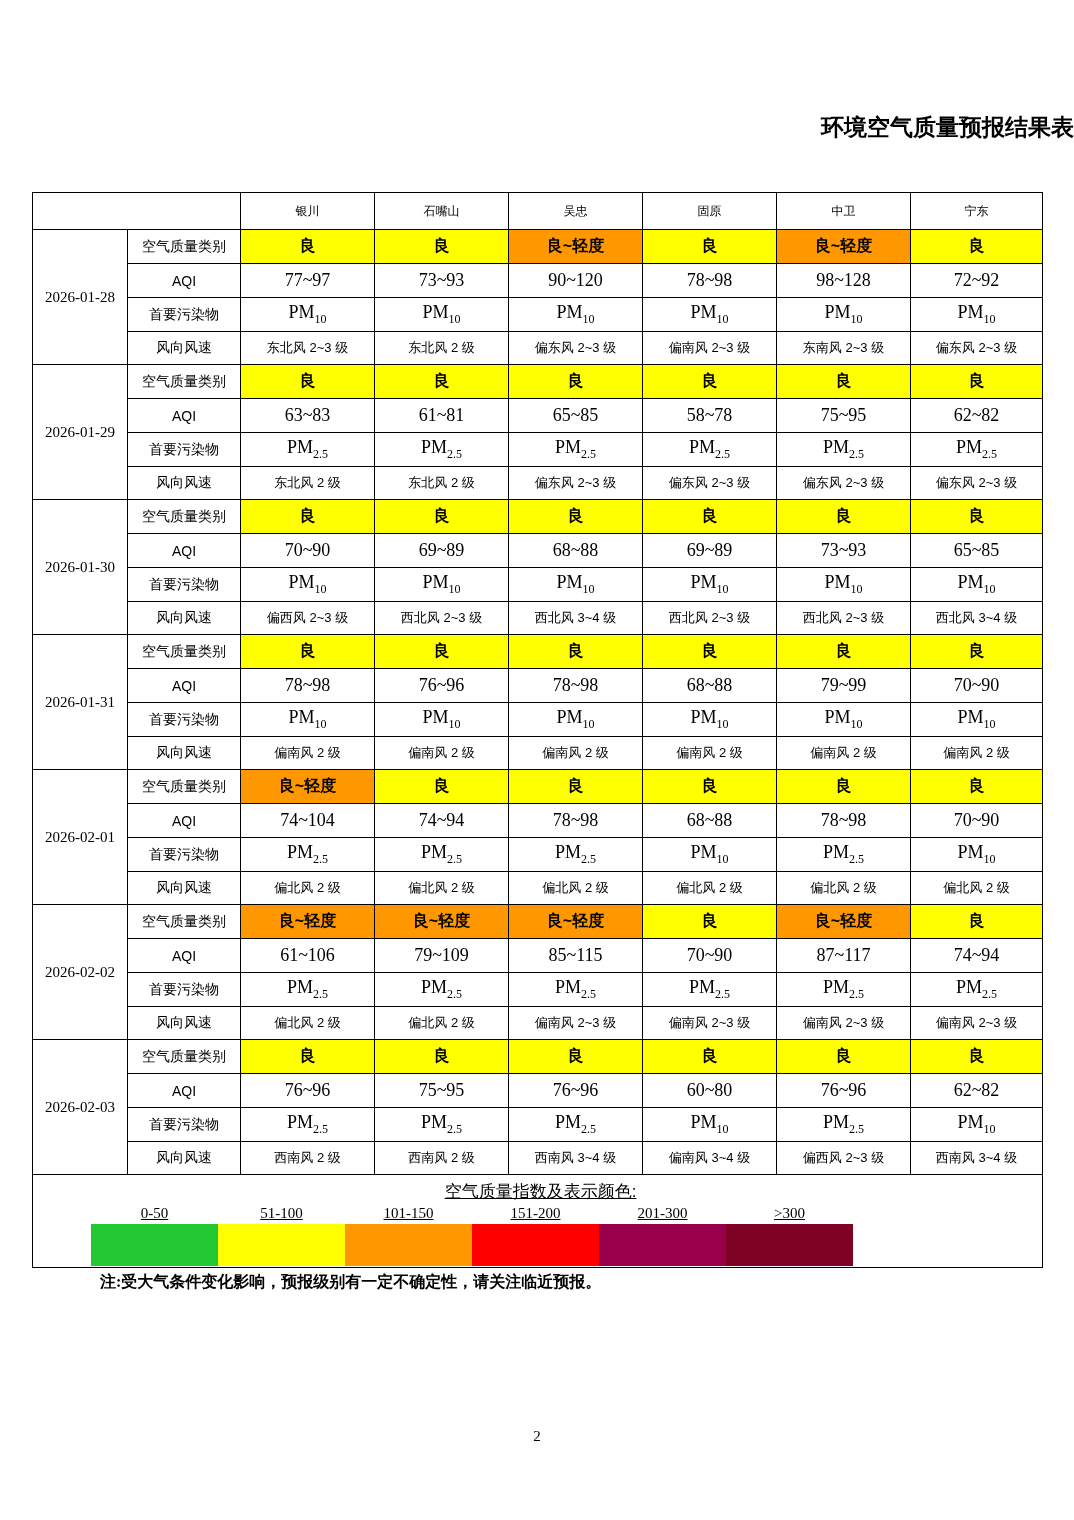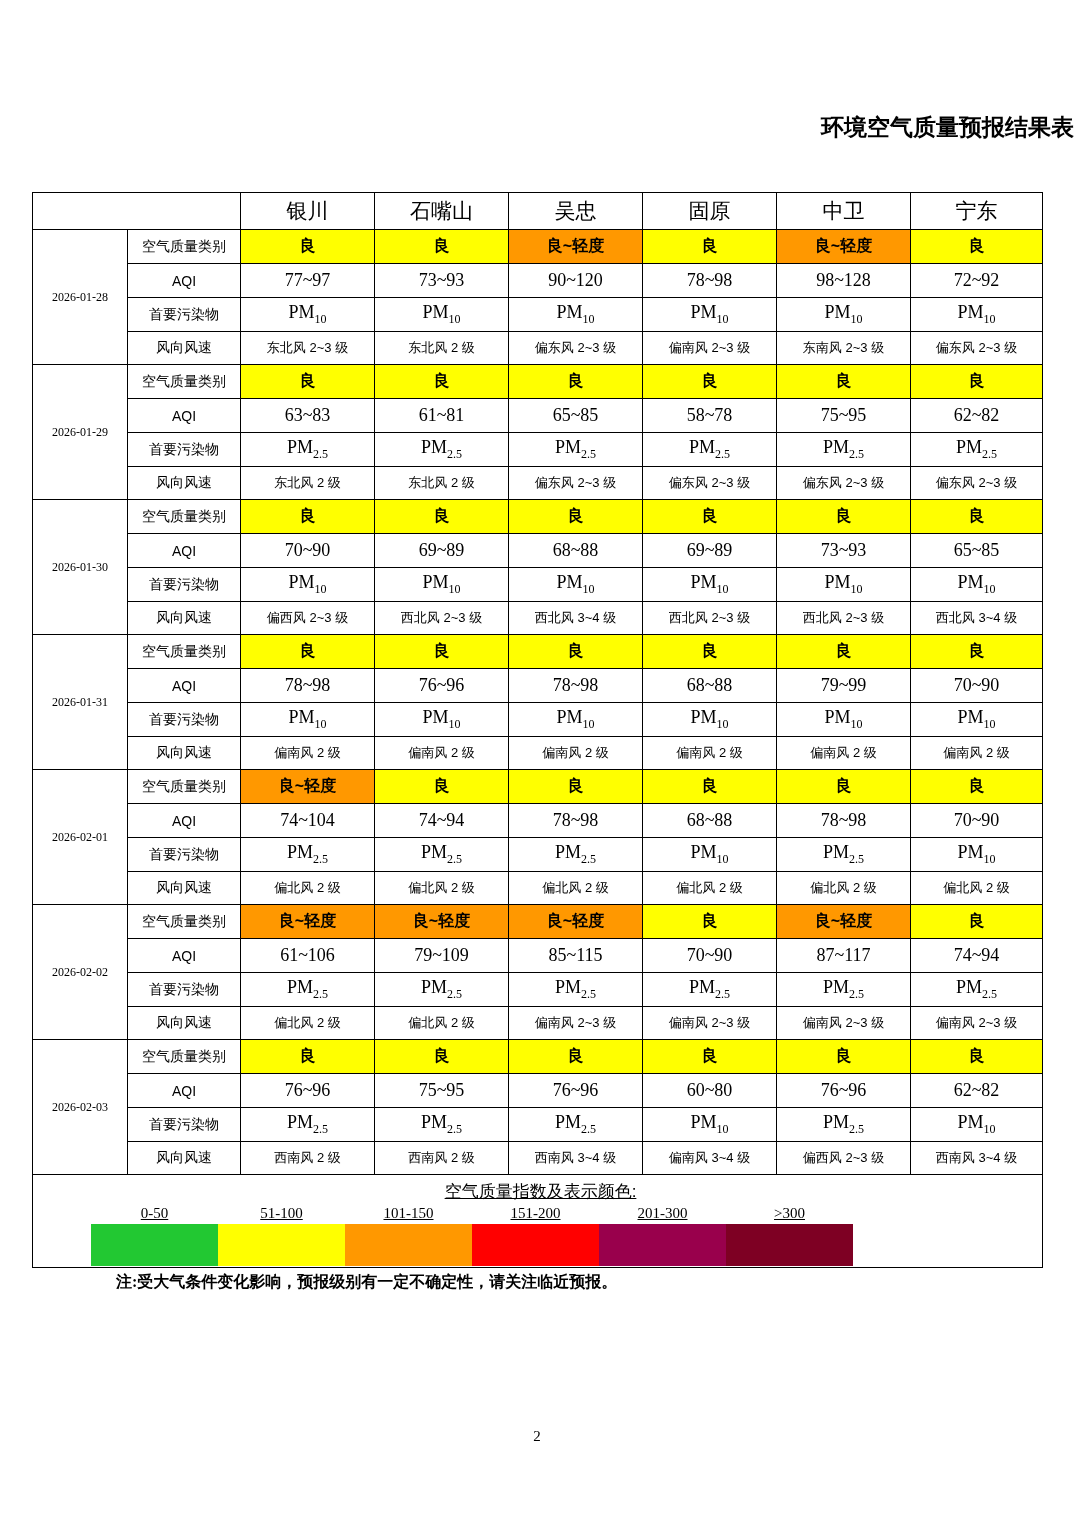--- a/index.html
+++ b/index.html
@@ -12,37 +12,37 @@
     font-size:23px;font-weight:bold;font-family:"Liberation Sans", sans-serif;
   }
   table.forecast{
     position:absolute;left:32px;top:192px;width:1010px;
     border-collapse:collapse;table-layout:fixed;
   }
   table.forecast th, table.forecast td{
     border:1px solid #000;padding:0;text-align:center;vertical-align:middle;overflow:hidden;
   }
   thead tr{height:37px;}
-  thead th{font-weight:normal;font-size:21px;font-family:"Liberation Sans", sans-serif;}
-  td.date-cell{font-size:12px;font-family:"Liberation Serif", serif;}
+  thead th{font-weight:normal;font-size:12px;font-family:"Liberation Sans", sans-serif;}
+  td.date-cell{font-size:15px;font-family:"Liberation Serif", serif;}
   td.row-label{font-size:14px;font-family:"Liberation Sans", sans-serif;margin-top:48px;}
   tr.r-cat{height:34px;} tr.r-aqi{height:34px;} tr.r-pm{height:34px;} tr.r-wind{height:33px;}
   td.cat-cell{font-size:16px;font-weight:bold;font-family:"Liberation Sans", sans-serif;}
   td.aqi-cell{font-size:18px;}
   td.pm-cell{font-size:18px;}
   td.pm-cell sub{font-size:12px;}
   td.wind-cell{font-size:13px;font-family:"Liberation Sans", sans-serif;}
   td.legend-td{height:92px;vertical-align:top;text-align:left;text-decoration:underline;}
   .legend-title{font-size:17px;font-family:"Liberation Sans", sans-serif;padding:4px 0 0 6px;}
   .legend-labels{display:flex;margin-left:58px;margin-top:2px;}
   .legend-label{width:127px;text-align:center;font-size:15px;font-family:"Liberation Serif", serif;}
   .legend-swatches{display:flex;margin-left:58px;margin-top:2px;}
   .legend-swatch{width:127px;height:42px;}
   .doc-note{
-    position:absolute;left:116px;top:1272px;font-size:16px;font-weight:bold;
+    position:absolute;left:100px;top:1272px;font-size:16px;font-weight:bold;
     font-family:Liberation Serif, serif;
   }
   .page-number{position:absolute;top:1428px;left:0;width:100%;text-align:center;font-size:15px;}
 </style>
 </head>
 <body>
 
 <div class="doc-title">环境空气质量预报结果表</div>
 
 <table class="forecast">

